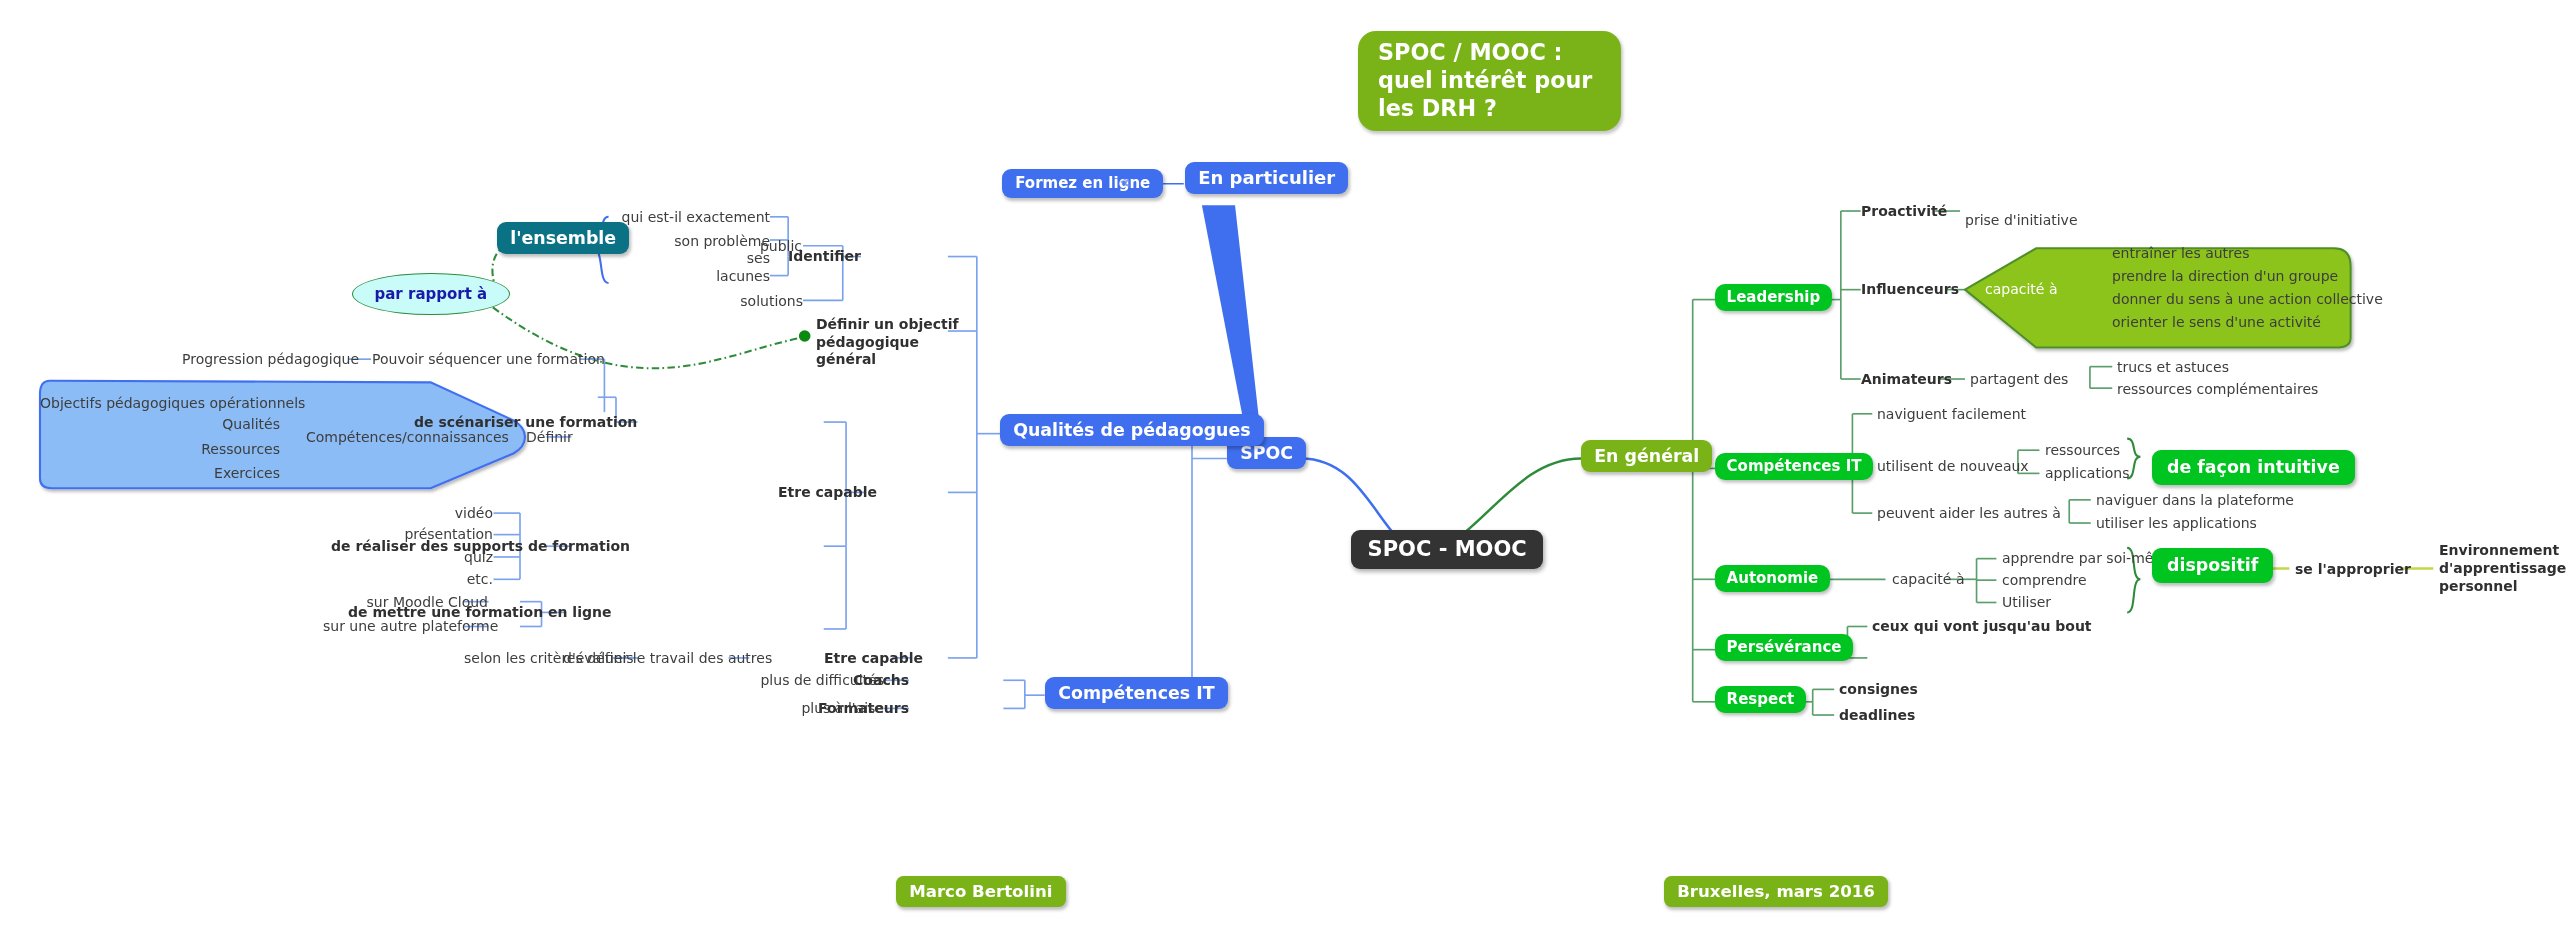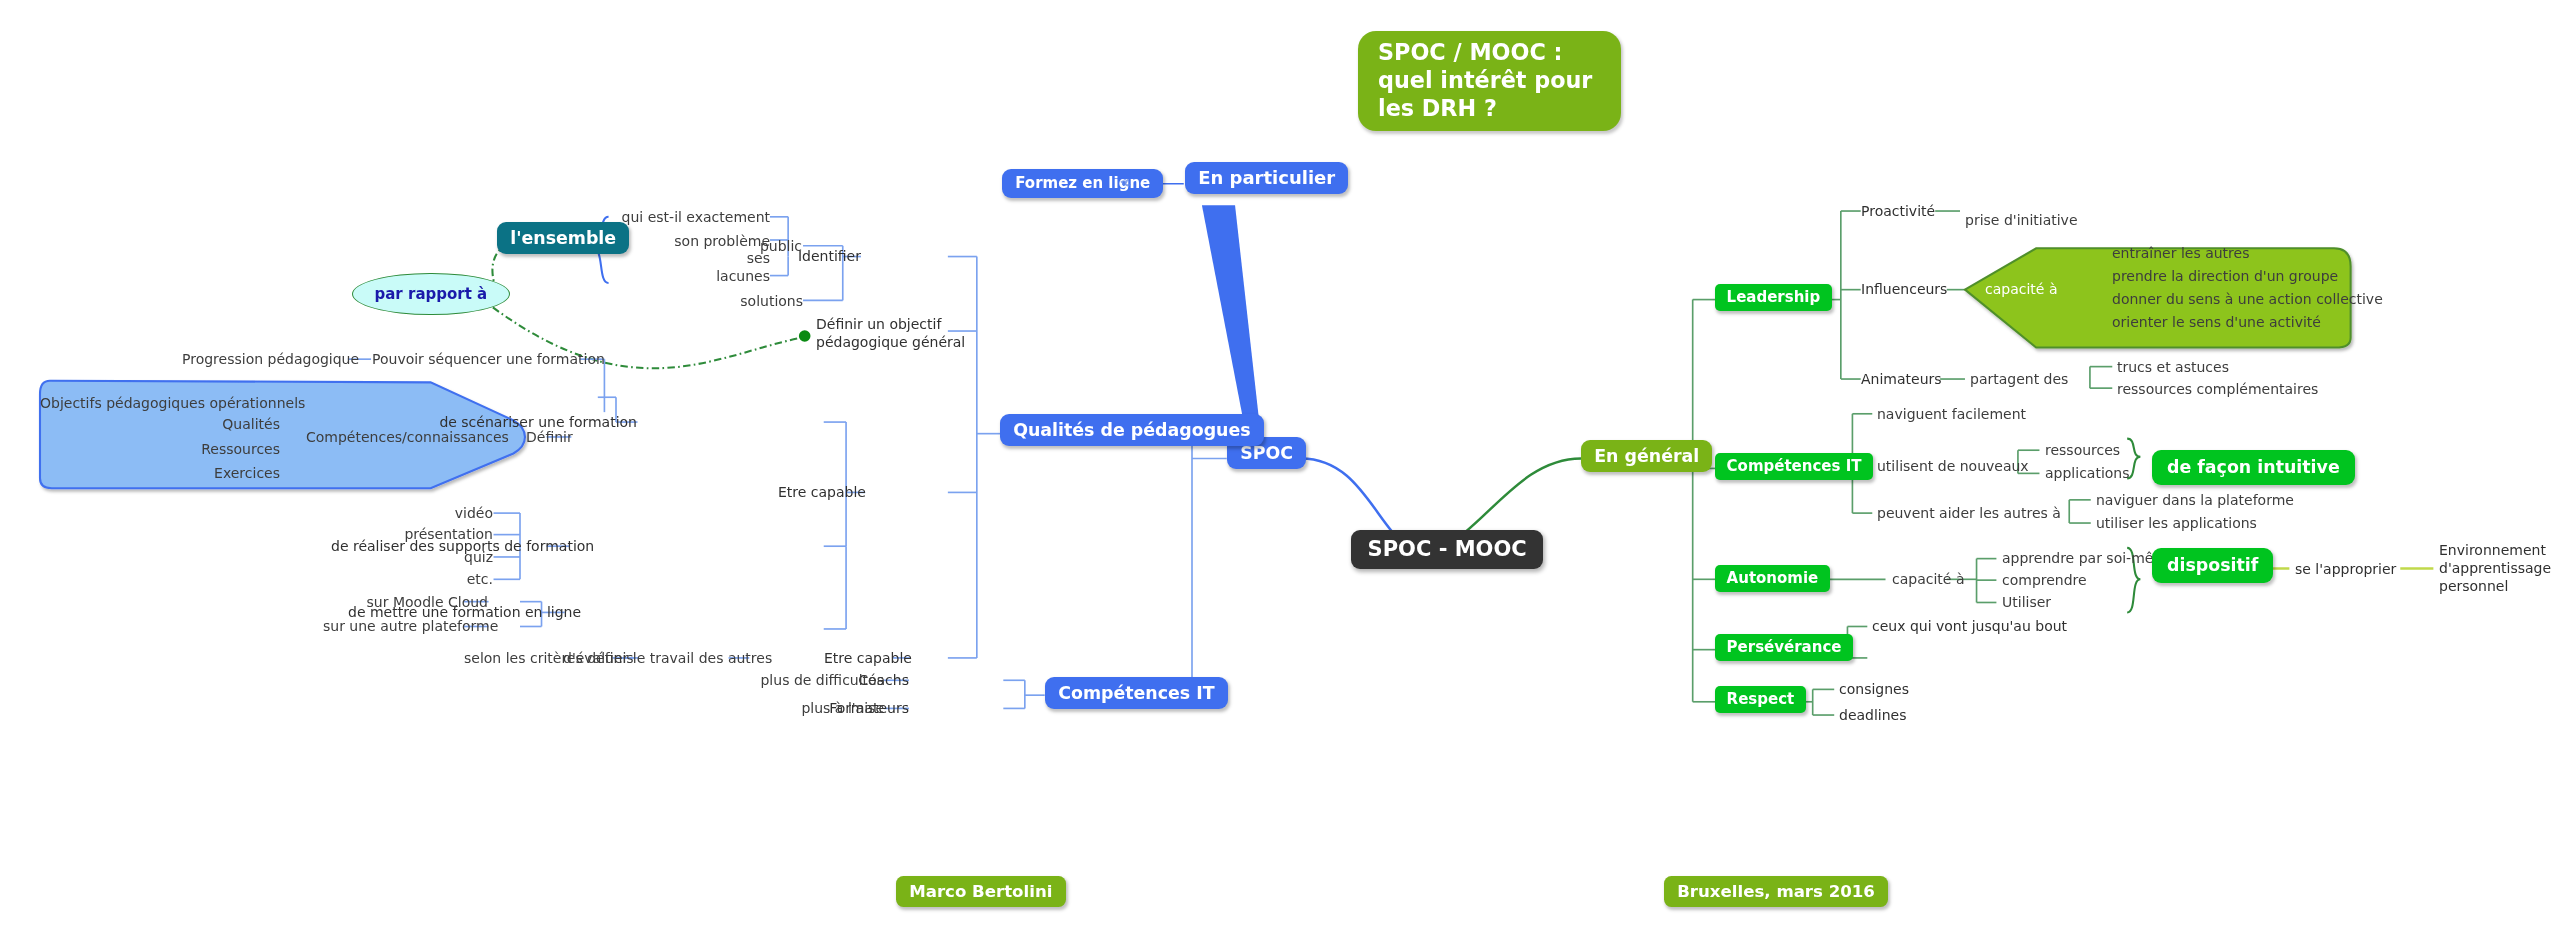--- a/index.html
+++ b/index.html
@@ -48,37 +48,37 @@
     border-radius:9px;padding:5.8px 13.2px;
     box-shadow:1.7px 2.5px 3.3px rgba(0,0,0,.25);
   }
   .olive-node{
     background:#7ab317;color:#ffffff;font-weight:bold;font-size:17.4px;
     border-radius:9px;padding:5.8px 13.2px;
     box-shadow:1.7px 2.5px 3.3px rgba(0,0,0,.25);
   }
   .green-node{
     background:#00c41f;color:#ffffff;font-weight:bold;font-size:15px;
-    border-radius:5px;padding:5px 11.6px;
+    border-radius:10px;padding:5px 11.6px;
     box-shadow:1.7px 2.5px 3.3px rgba(0,0,0,.25);
   }
   .green-node.big{font-size:17.4px;padding:7.4px 15px;border-radius:9px;}
 
   .ellipse-node{
     background:#c9fbf8;color:#1a1aaa;font-weight:bold;font-size:15px;
     border:1.7px solid #2e8b3a;border-radius:50%;
     padding:11.6px 21.5px;
   }
 
   
   .lbl{
     position:absolute;color:#3d3d3d;font-size:14px;white-space:nowrap;
     line-height:1.2;
   }
-  .lbl.b{font-weight:normal;color:#303030;}
+  .lbl.b{font-weight:bold;color:#303030;}
   .lbl.wrap{white-space:normal;}
   .lbl.ra{text-align:right;}
   .lbl.onpoly{color:#ffffff;}
 </style>
 </head>
 <body>
 
 <div id="canvas">
 
   <svg id="svg-layer" viewBox="0 0 3112 1131" xmlns="http://www.w3.org/2000/svg">

